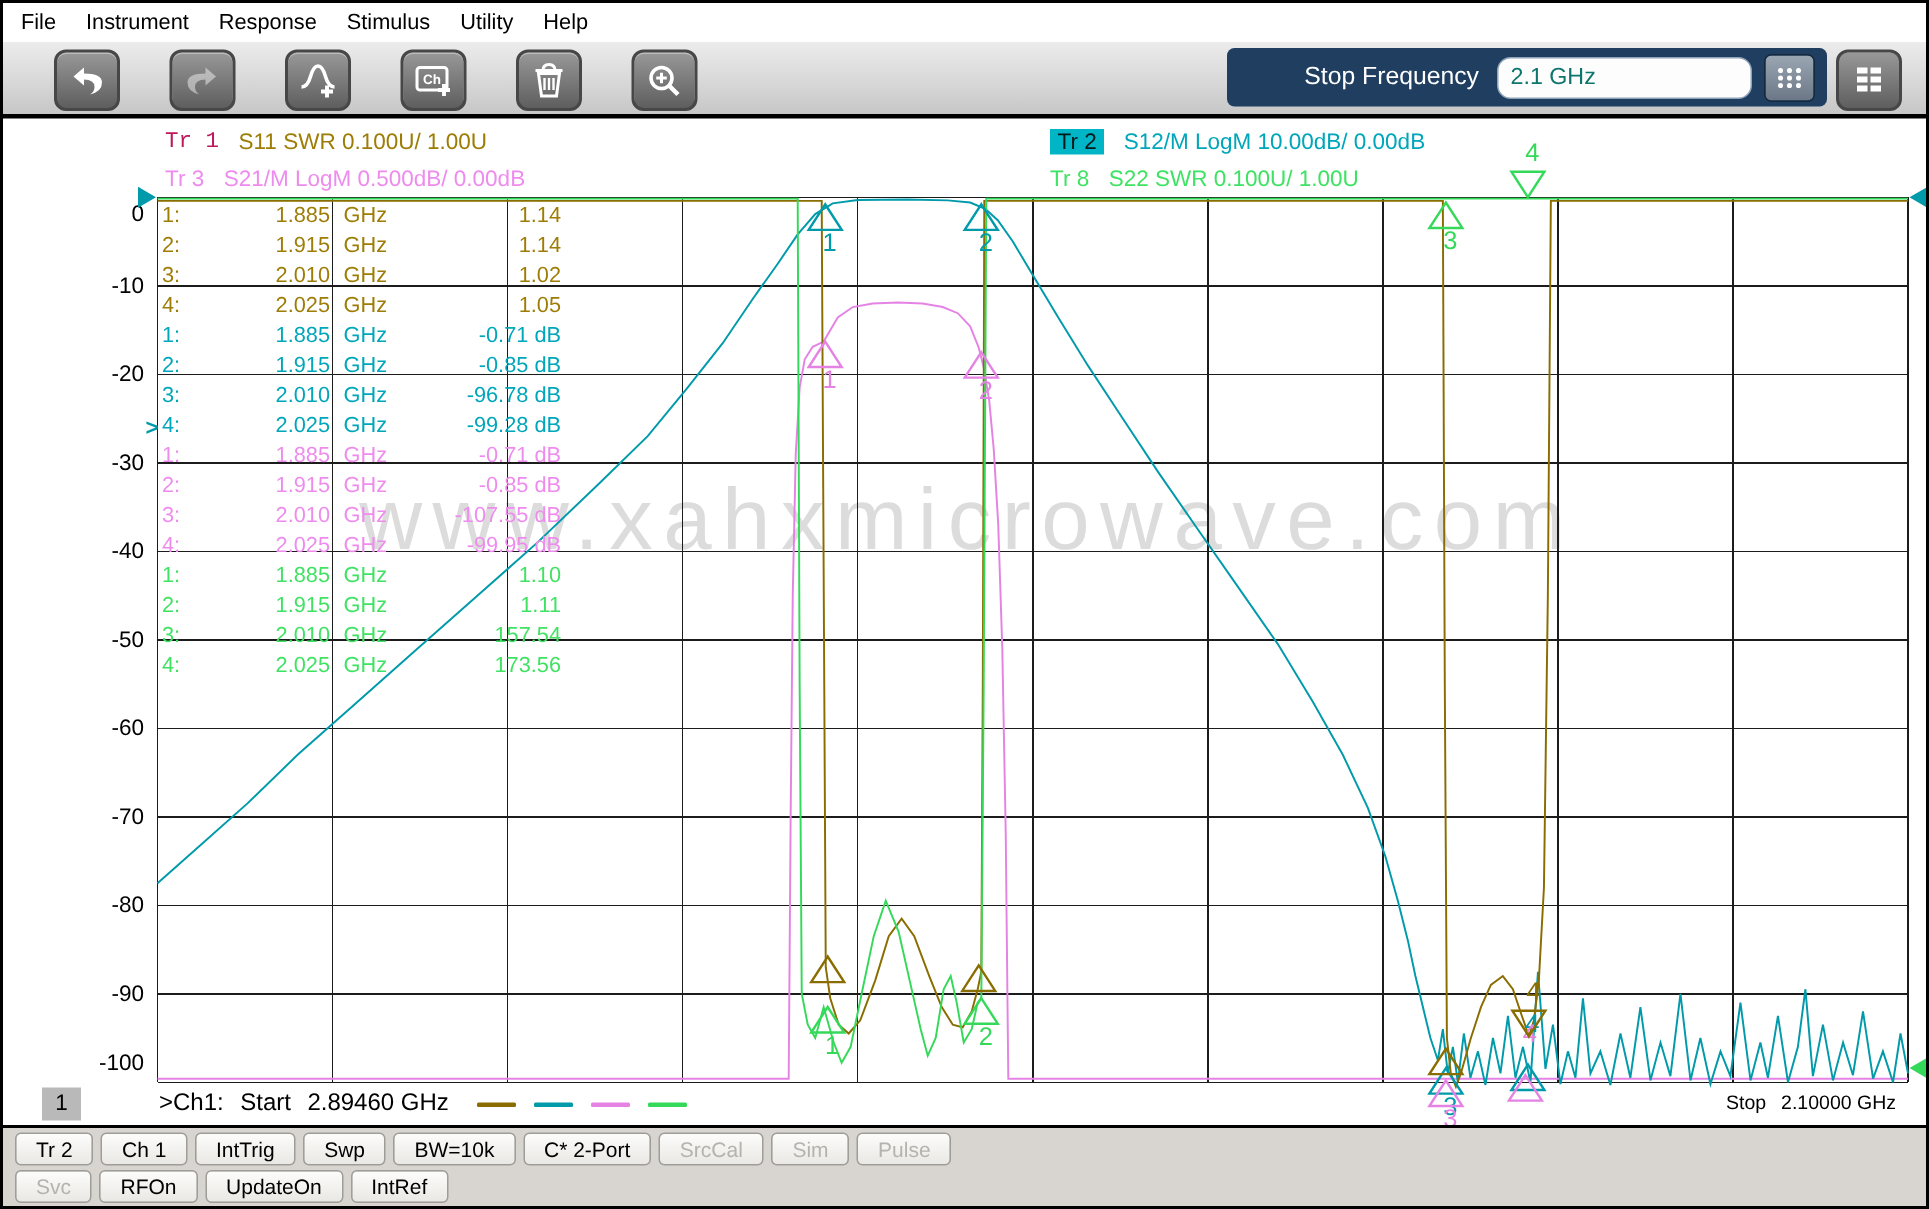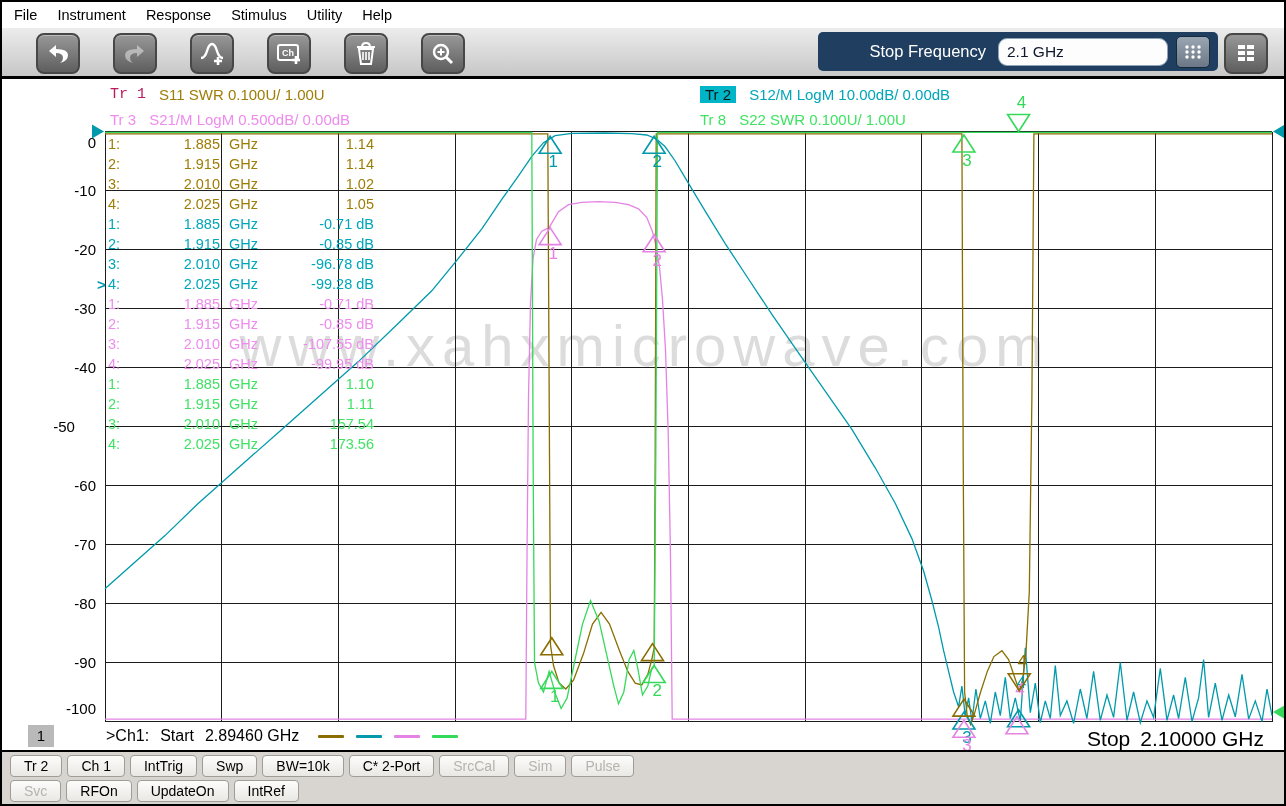--- a/index.html
+++ b/index.html
@@ -17,21 +17,21 @@
     background:linear-gradient(#ececec,#c7c7c7);border-bottom:3px solid #000;z-index:5;}
   .tool-group{position:absolute;left:8px;top:5px;display:flex;gap:7px;}
   .tbtn{width:40px;height:37px;border-radius:8px;border:2px solid #474747;
     background:linear-gradient(#989898,#5e5e5e);display:flex;align-items:center;justify-content:center;
     box-shadow:inset 0 1px 0 rgba(255,255,255,.35);margin-left:26px;}
   .tbtn.dim svg{opacity:.45;}
   .freq-panel{position:absolute;right:66px;top:4px;width:400px;height:39px;background:#1f3e60;
     border-radius:5px;display:flex;align-items:center;justify-content:flex-end;padding-right:8px;box-sizing:border-box;}
   .freq-label{color:#fff;font-size:16.5px;margin-right:12px;}
   .freq-input{width:152px;height:26px;border:1px solid #8fa3b8;border-radius:9px;background:#fdfdfd;
-    font-family:"Liberation Sans",sans-serif;font-size:15.5px;padding:0 8px;margin-right:8px;color:#0f172a;}
+    font-family:"Liberation Sans",sans-serif;font-size:15.5px;padding:0 8px;margin-right:8px;color:#0f766e;}
   .kbtn{width:32px;height:30px;border-radius:5px;border:1px solid #15293f;
     background:linear-gradient(#9aa6b2,#6b7786);display:flex;align-items:center;justify-content:center;}
   .endbtn{position:absolute;right:16px;top:5px;width:40px;height:37px;border-radius:8px;border:2px solid #474747;
     background:linear-gradient(#989898,#5e5e5e);display:flex;align-items:center;justify-content:center;}
   
   .chart-area{position:absolute;top:77px;left:0;right:0;bottom:54px;background:#fff;}
   .overlay{position:absolute;z-index:2;}
   .trace-hdr{display:flex;align-items:center;gap:13px;font-size:15px;white-space:nowrap;}
   .trace-id{font-size:15px;}
   .trace-id.active{background:#00b5c5;color:#02191c;padding:0 5px;}
@@ -42,21 +42,21 @@
   .mf{width:74px;text-align:right;}
   .mu{width:50px;padding-left:9px;}
   .mv{flex:1;text-align:right;}
   
   .footer{position:absolute;left:0;right:0;top:719px;height:33px;z-index:2;}
   .ch-box{position:absolute;left:26px;top:4px;width:26px;height:22px;background:#b9b9b9;color:#000;
     font-size:15px;text-align:center;line-height:22px;}
   .start-group{position:absolute;left:104px;top:6px;display:flex;align-items:center;gap:11px;font-size:16px;color:#000;}
   .swatches{display:flex;align-items:center;gap:12px;margin-left:8px;}
   .swatch{width:26px;height:3px;border-radius:1px;}
-  .stop-group{position:absolute;right:20px;top:6px;display:flex;gap:10px;font-size:21px;color:#000;}
+  .stop-group{position:absolute;right:20px;top:6px;display:flex;gap:10px;font-size:13px;color:#000;}
   
   .statusbar{position:absolute;left:0;right:0;bottom:0;height:52px;background:#d8d5d0;
     border-top:2px solid #000;z-index:5;}
   .sb-row{display:flex;gap:5px;padding:3px 0 0 8px;}
   .sbtn{font-family:"Liberation Sans",sans-serif;font-size:14px;color:#000;height:22px;padding:0 13px;
     background:linear-gradient(#fcfcfb,#eae8e4);border:1px solid #9f9d98;border-radius:4px;line-height:20px;}
   .sbtn.disabled{color:#b5b3ae;text-align:center;}
   svg text{font-family:"Liberation Sans",sans-serif;}
 </style>
 </head>
@@ -229,21 +229,21 @@
   <span style="color: rgb(64, 226, 100);">S22 SWR 0.100U/ 1.00U</span>
 </div>
 
 <div id="ylabels">
 
 <div class="ylab" style="top: 132px;">0</div>
     <div class="ylab" style="top: 179.5px;">-10</div>
     <div class="ylab" style="top: 238.5px;">-20</div>
     <div class="ylab" style="top: 297.5px;">-30</div>
     <div class="ylab" style="top: 356.5px;">-40</div>
-    <div class="ylab" style="top: 415.5px; text-align: center;">-50</div>
+    <div class="ylab" style="top: 415.5px;">-50</div>
     <div class="ylab" style="top: 474.5px;">-60</div>
     <div class="ylab" style="top: 533.5px;">-70</div>
     <div class="ylab" style="top: 592.5px;">-80</div>
     <div class="ylab" style="top: 651.5px;">-90</div>
     <div class="ylab" style="top: 698px;">-100</div>
   </div>
 
 <div class="marker-table">
 
     <div class="mrow" style="color: rgb(158, 125, 6);">

